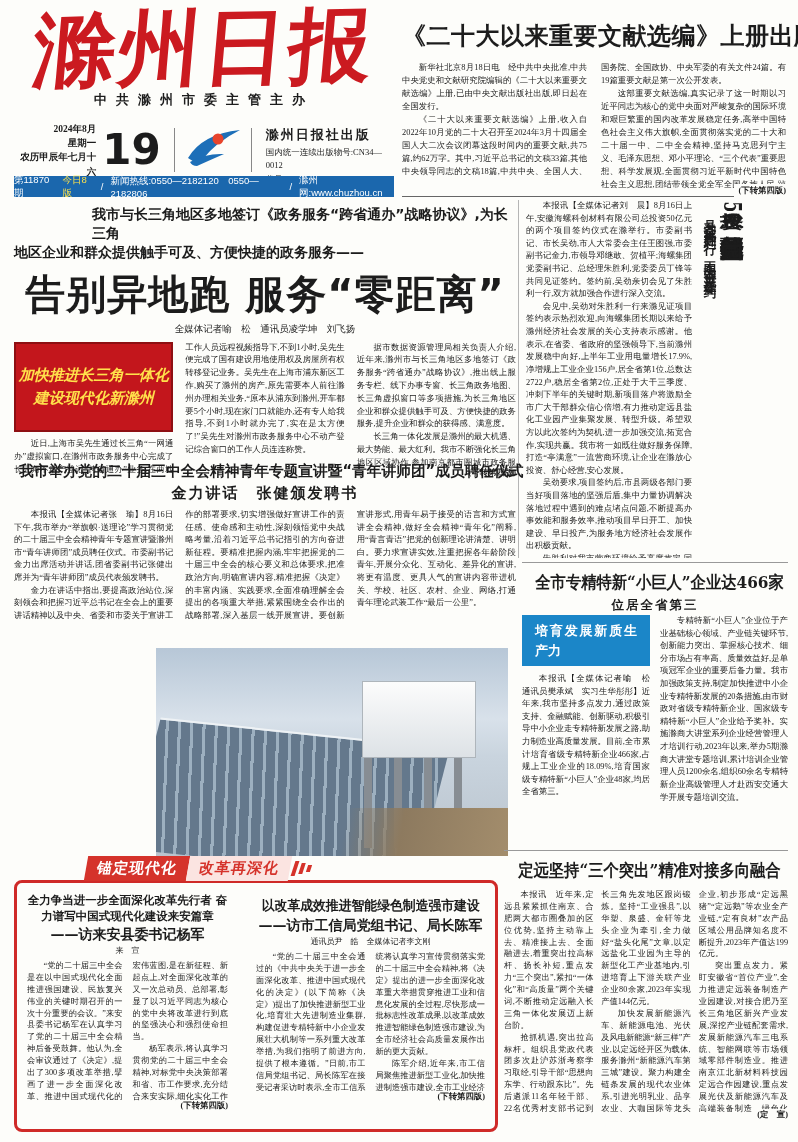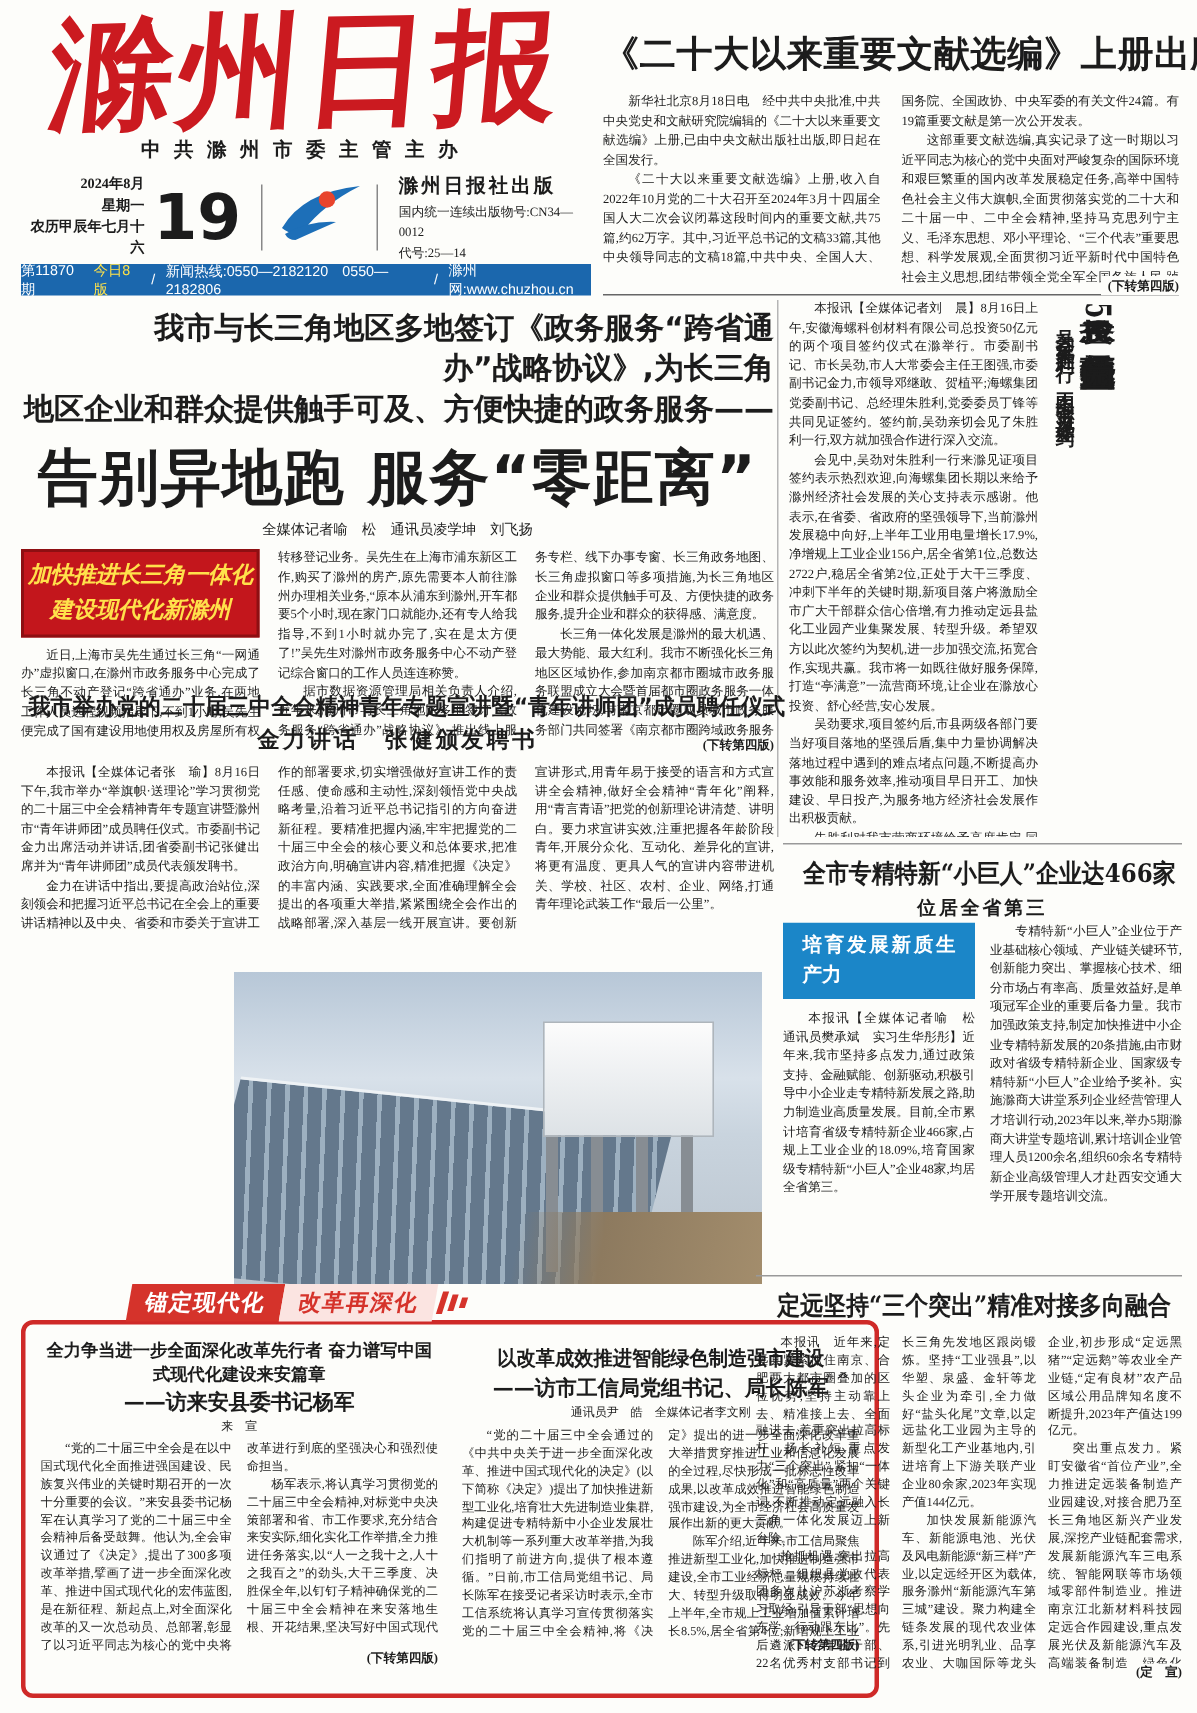--- a/index.html
+++ b/index.html
@@ -16,49 +16,49 @@
     font-size:82px; font-weight:900; color:#cb1a20; text-align:center; line-height:1.05;
     font-family:"DejaVu Serif",serif; letter-spacing:3px;
     transform:skewX(-6deg) rotate(-1deg);
   }
   .organ { text-align:center; font-size:13px; font-weight:bold; letter-spacing:9px; margin-top:1px; }
   .dateline { display:flex; align-items:center; justify-content:flex-start; margin-top:5px; }
   .date-block { text-align:right; font-size:9.5px; font-weight:bold; line-height:1.5; }
   .day-num { font-size:42px; font-weight:bold; font-family:"DejaVu Sans",sans-serif; margin:0 6px; line-height:1; }
   .vrule { width:1px; height:44px; background:#888; margin:0 7px; }
   .logo { width:62px; height:44px; }
-  .pub-block { font-size:8.5px; line-height:1.6; margin-left:7px; }
+  .pub-block { font-size:8.5px; line-height:1.6; margin-left:7px;margin-top:11px; }
   .pub-name { font-size:13px; font-weight:bold; letter-spacing:2px; }
 
   #infobar {
     position:absolute; left:14px; top:176px; width:380px; height:21px;
     background:#1b67ad; color:#fff; font-size:9.5px;
     display:flex; align-items:center; justify-content:center; gap:7px;
     font-family:"Liberation Sans","DejaVu Sans",sans-serif;
   }
   .pages-yellow { color:#ffe24a; font-weight:normal; }
 
   
   #top-article { position:absolute; left:402px; top:16px; width:384px; height:180px; border-bottom:1px solid #666; }
   .top-headline { font-size:24px; font-weight:900; text-align:center; letter-spacing:0.5px; margin:4px 0 9px; font-family:"DejaVu Serif",serif; white-space:nowrap; }
   .body-cols { text-align:justify; overflow:hidden; position:relative; }
   .top-body { column-count:2; column-gap:14px; font-size:8.4px; line-height:1.55; height:136px; }
   .jump { position:absolute; right:0; bottom:0; background:#fdfdfa; font-weight:bold; font-size:8.4px; padding-left:5px; text-indent:0; }
 
   
   #lead { position:absolute; left:14px; top:205px; width:502px; height:256px; }
-  .kicker { font-weight:900; font-size:20px; line-height:1.35; font-family:"DejaVu Sans",sans-serif;text-align:right; }
+  .kicker { font-weight:900; font-size:14px; line-height:1.35; font-family:"DejaVu Sans",sans-serif; }
   .k1 { display:block; padding-left:78px; }
   .k2 { display:block; }
   .lead-headline { font-size:40px; font-weight:900; text-align:center; margin:5px 0 1px; font-family:"DejaVu Sans",sans-serif; letter-spacing:1px; white-space:nowrap; }
   .lead-byline { text-align:center; font-size:9.5px; margin-bottom:6px; }
   .lead-body { column-count:3; column-gap:12px; font-size:8.4px; line-height:1.52; height:138px; }
   .promo-box {
     break-inside:avoid; background:#c3161c; border:2px solid #8e0f12; color:#ffe14b;
-    font-weight:900; text-align:center; font-size:15px; line-height:1.55; padding:4px 2px;
+    font-weight:900; text-align:center; font-size:15px; line-height:1.55; padding:20px 2px;
     margin-bottom:6px; font-family:"DejaVu Serif",serif; font-style:italic;
   }
   .promo-box span { display:block; text-indent:0; }
 
   
   #signing { position:absolute; left:518px; top:200px; width:274px; height:358px; display:flex; border-left:1px solid #b5b5b5; padding-left:7px; box-sizing:border-box; }
   .signing-body { width:166px; font-size:8.4px; line-height:1.5; text-align:justify; overflow:hidden; }
   .v-sub { writing-mode:vertical-rl; font-size:12.5px; font-weight:bold; margin-left:9px; letter-spacing:3px; height:340px; align-self:center; font-family:"DejaVu Sans",sans-serif; }
   .v-head { writing-mode:vertical-rl; font-size:15.5px; font-weight:900; font-family:"DejaVu Serif",serif; margin-left:6px; line-height:1.1; transform:scaleX(1.5); transform-origin:center; height:352px; letter-spacing:0.5px; }
 
@@ -95,22 +95,22 @@
 
   
   #reform-banner { position:absolute; left:86px; top:855px; height:27px; display:flex; align-items:center; z-index:6; font-family:"DejaVu Sans",sans-serif; }
   .rb1 { background:#d5332b; color:#fff; font-weight:900; font-size:15px; padding:3px 11px; transform:skewX(-10deg); letter-spacing:1px; }
   .rb2 { background:#fbe4e1; color:#d5332b; font-weight:900; font-size:15px; padding:3px 11px; transform:skewX(-10deg); letter-spacing:1px; }
   .rb-slash { width:4px; height:15px; background:#d5332b; transform:skewX(-18deg); margin-left:3px; }
   .rb-slash.s2 { height:11px; } .rb-slash.s3 { height:7px; }
   .rb3 { color:#1a63ac; font-weight:900; font-size:20px; margin-left:9px; letter-spacing:2px; white-space:nowrap; }
 
   
-  #red-box { position:absolute; left:14px; top:880px; width:572px; height:252px;
-    border:3px solid #cf2a28; border-radius:8px; padding:10px 10px 6px; box-sizing:border-box; display:flex; gap:16px; background:#fdfdfa; }
+  #red-box { position:absolute; left:14px; top:880px; width:484px; height:252px;
+    border:3px solid #cf2a28; border-radius:8px; padding:10px 10px 6px; box-sizing:border-box; display:flex; gap:28px; background:#fdfdfa; }
   .box-article { width:50%; position:relative; }
   .box-headline-sm { font-size:11.5px; font-weight:900; text-align:center; font-family:"DejaVu Serif",serif; line-height:1.35; }
   .box-headline-md { font-size:13.5px; font-weight:900; text-align:center; font-family:"DejaVu Serif",serif; white-space:nowrap; transform:scaleX(0.95); margin-top:4px; }
   .box-subhead { font-size:14px; font-weight:900; text-align:center; margin:2px 0 1px; font-family:"DejaVu Sans",sans-serif; }
   .box-byline { text-align:center; font-size:8px; margin-bottom:4px; }
   .box-body { column-count:2; column-gap:10px; font-size:8.2px; line-height:1.45; height:152px; }
 
   
   #dingyuan { position:absolute; left:504px; top:850px; width:284px; height:285px; border-top:1px solid #999; padding-top:8px; box-sizing:border-box; }
   .dy-headline { font-size:17px; font-weight:900; text-align:center; font-family:"DejaVu Serif",serif; white-space:nowrap; transform:scaleX(0.9); }

